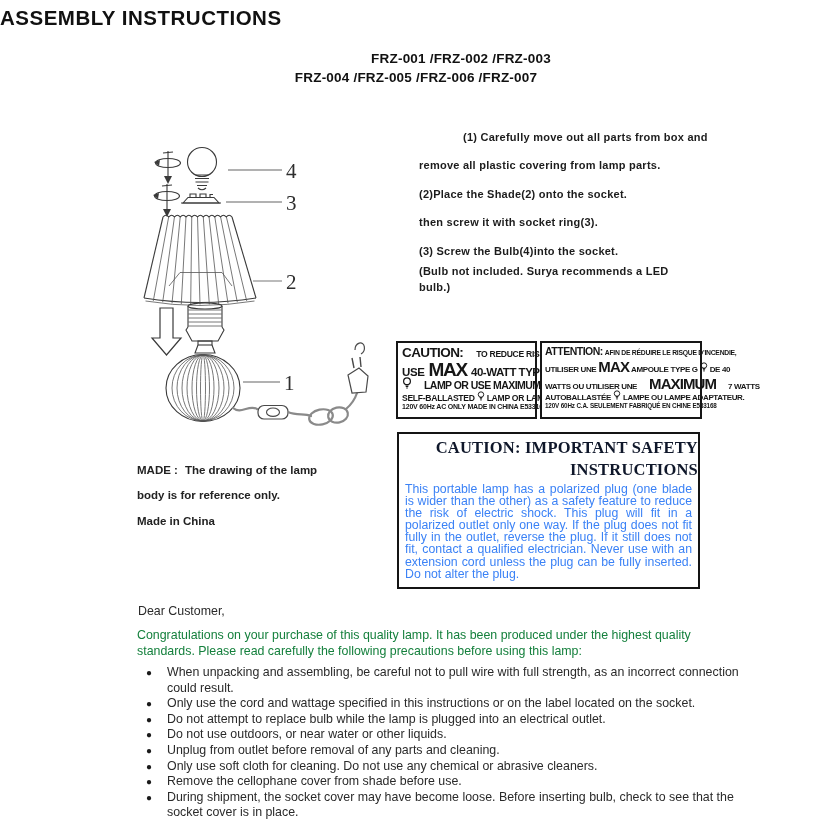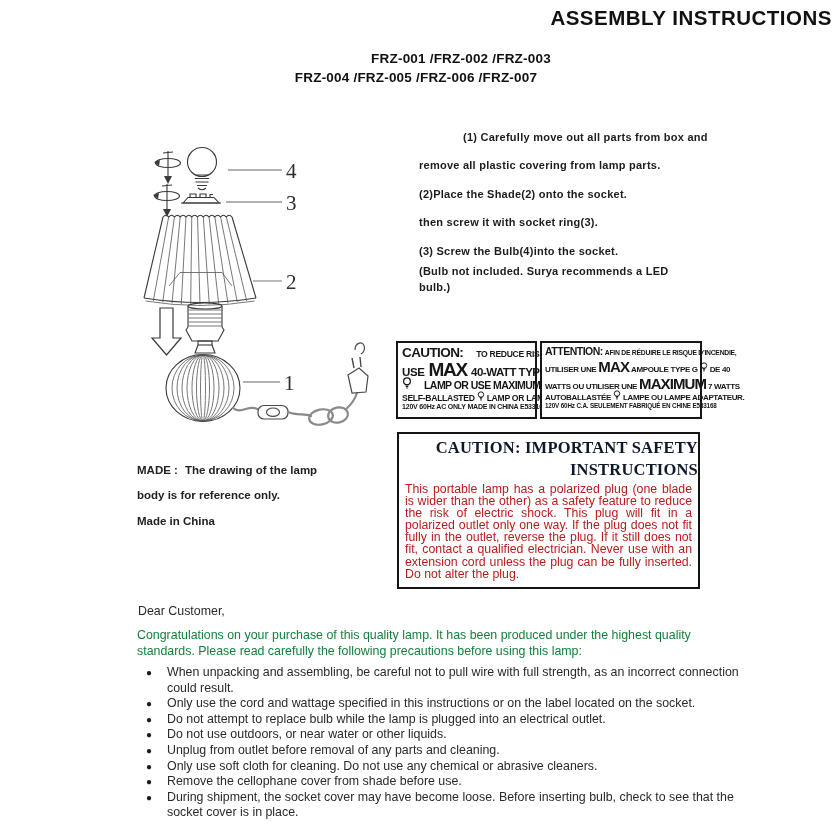--- a/index.html
+++ b/index.html
@@ -1,21 +1,21 @@
 <!DOCTYPE html>
 <html><head>
 <meta charset="utf-8">
 <style>
   html,body{margin:0;padding:0;background:#e8e8e8;}
   #page{position:relative;width:840px;height:840px;background:#ffffff;margin:0 auto;
         font-family:"Liberation Sans",sans-serif;color:#1a1a1a;overflow:hidden;}
   .abs{position:absolute;}
 
   
-  .doc-title{left:0;top:6px;width:832px;text-align:right;font-size:20.5px;font-weight:bold;letter-spacing:.5px;color:#111;}
+  .doc-title{left:0;top:6px;width:832px;text-align:left;font-size:20.5px;font-weight:bold;letter-spacing:.5px;color:#111;}
   .models{left:0;width:832px;text-align:center;font-size:13.5px;font-weight:bold;color:#111;letter-spacing:.2px;}
   .m1{top:51px;padding-left:45px;} .m2{top:70px;}
 
   
   .steps{left:419px;top:131px;width:300px;height:170px;}
   .step-line{position:absolute;left:0;font-size:11px;font-weight:bold;letter-spacing:.25px;white-space:nowrap;color:#1c1c1c;}
   .s0{top:0;margin-left:44px;} .s1{top:28px;} .s2{top:57px;} .s3{top:85px;} .s4{top:114px;} .s5{top:134px;} .s6{top:150px;}
 
   
   .rbox{border:2px solid #161616;background:#fff;color:#161616;font-weight:bold;box-sizing:border-box;}
@@ -28,29 +28,29 @@
   .ml2{margin-left:2px;} .ml3{margin-left:3px;}
   .w-use{font-size:11.5px;letter-spacing:-.4px;}
   .w-max{font-size:19px;letter-spacing:-1.2px;margin:0 4px;}
   .t115{font-size:11.5px;letter-spacing:-.5px;}
   .t105{font-size:10.5px;letter-spacing:-.55px;}
   .t70{font-size:7px;letter-spacing:-.2px;}
   .w-attention{font-size:10.5px;letter-spacing:-.5px;}
   .t68{font-size:6.8px;letter-spacing:-.25px;}
   .t80{font-size:8px;letter-spacing:-.35px;}
   .w-max-fr{font-size:15px;letter-spacing:-.9px;margin:0 2px;}
-  .w-maximum{font-size:15px;letter-spacing:-.9px;margin:0 2px;}
+  .w-maximum{font-size:15px;letter-spacing:-.9px;margin:0 12px;}
   .t63{font-size:6.3px;letter-spacing:-.15px;}
   .bulb-ic{flex:0 0 auto;}
   .bulb-ic path,.bulb-ic circle{stroke:#161616;fill:none;stroke-width:1.2;}
 
   
   .safety{left:397px;top:432px;width:303px;height:157px;border:2px solid #141414;box-sizing:border-box;background:#fff;}
   .safety-title{margin-top:3px;text-align:right;font-family:"Liberation Serif",serif;font-weight:bold;font-size:16.5px;line-height:22px;color:#0f172a;letter-spacing:.2px;}
-  .safety-body{margin:2px 6px 0 6px;font-size:12.3px;line-height:12.1px;text-align:justify;color:#b91c1c;}
+  .safety-body{margin:2px 6px 0 6px;font-size:12.3px;line-height:12.1px;text-align:justify;color:#3b82f6;}
 
   
   .note-line{left:137px;font-size:11.5px;font-weight:bold;color:#222;white-space:nowrap;}
   .n1{top:464px;} .n2{top:489px;} .n3{top:515px;}
   .note-head{margin-right:7px;}
 
   
   .greeting{left:138px;top:604px;font-size:12.4px;color:#2a2a2a;}
   .intro{left:137px;top:627px;width:580px;font-size:12.4px;line-height:16.2px;color:#15803d;}
   .blist{left:137px;top:665px;width:612px;}

